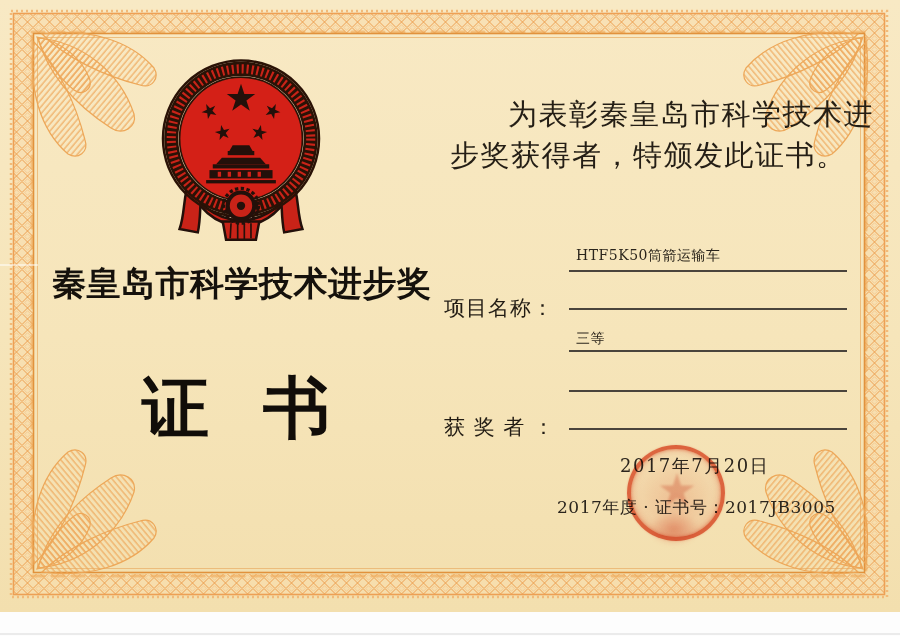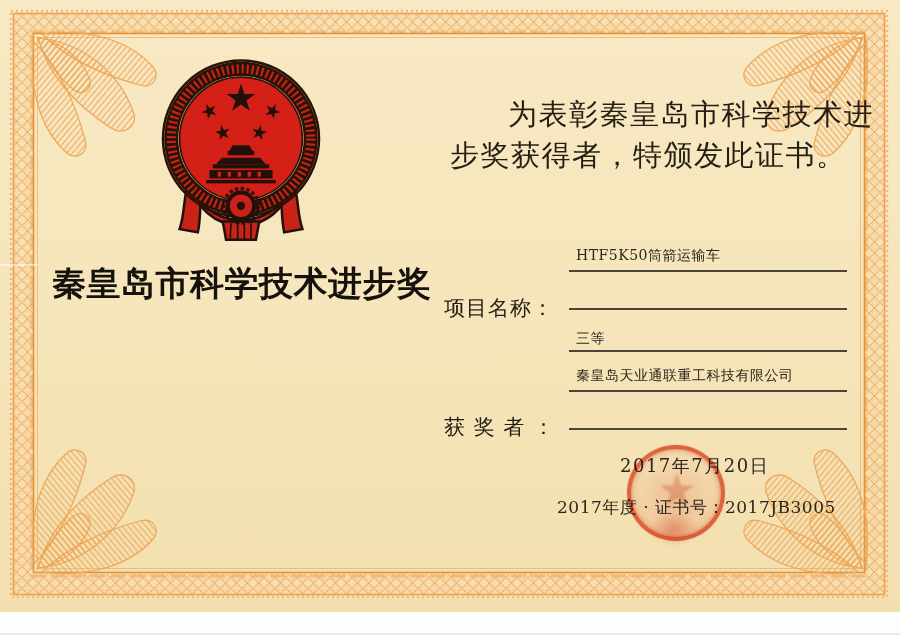--- a/index.html
+++ b/index.html
@@ -150,33 +150,33 @@
       </g>
 
       <g>
         <circle cx="100" cy="178" r="21" fill="none" stroke="#23100a" stroke-width="4" stroke-dasharray="4 3"></circle>
         <circle cx="100" cy="178" r="16" fill="#c92318" stroke="#23100a" stroke-width="5"></circle>
         <circle cx="100" cy="178" r="5" fill="#23100a"></circle>
       </g>
     </svg>
 
     <div class="award-title">秦皇岛市科学技术进步奖</div>
+    <div class="doc-title">证书</div>
 
     <p class="citation">为表彰秦皇岛市科学技术进步奖获得者，特颁发此证书。</p>
 
     <div class="field-label" style="top:247px">项目名称：</div>
     <div class="field-value" style="top:247px">HTF5K50筒箭运输车</div>
     <div class="uline" style="top:270px"></div>
     <div class="uline" style="top:308px"></div>
 
     <div class="field-value" style="top:330px">三等</div>
     <div class="uline" style="top:350px"></div>
 
     <div class="field-label" style="top:366px">获 奖 者 ：</div>
-    <div class="field-value" style="top:367px">秦皇岛天业通联重工科技有限公司</div>
     <div class="uline" style="top:390px"></div>
     <div class="uline" style="top:428px"></div>
 
     <div class="issue-date">2017年7月20日</div>
     <div class="footer-note">2017年度 · 证书号：2017JB3005</div>
 
     <div class="seal">
       <svg width="40" height="40" viewBox="-1.1 -1.1 2.2 2.2">
         <path d="M0,-1 L0.2245,-0.309 L0.9511,-0.309 L0.3633,0.118 L0.5878,0.809 L0,0.382 L-0.5878,0.809 L-0.3633,0.118 L-0.9511,-0.309 L-0.2245,-0.309 Z" fill="rgba(205,60,35,.55)"></path>
       </svg>

